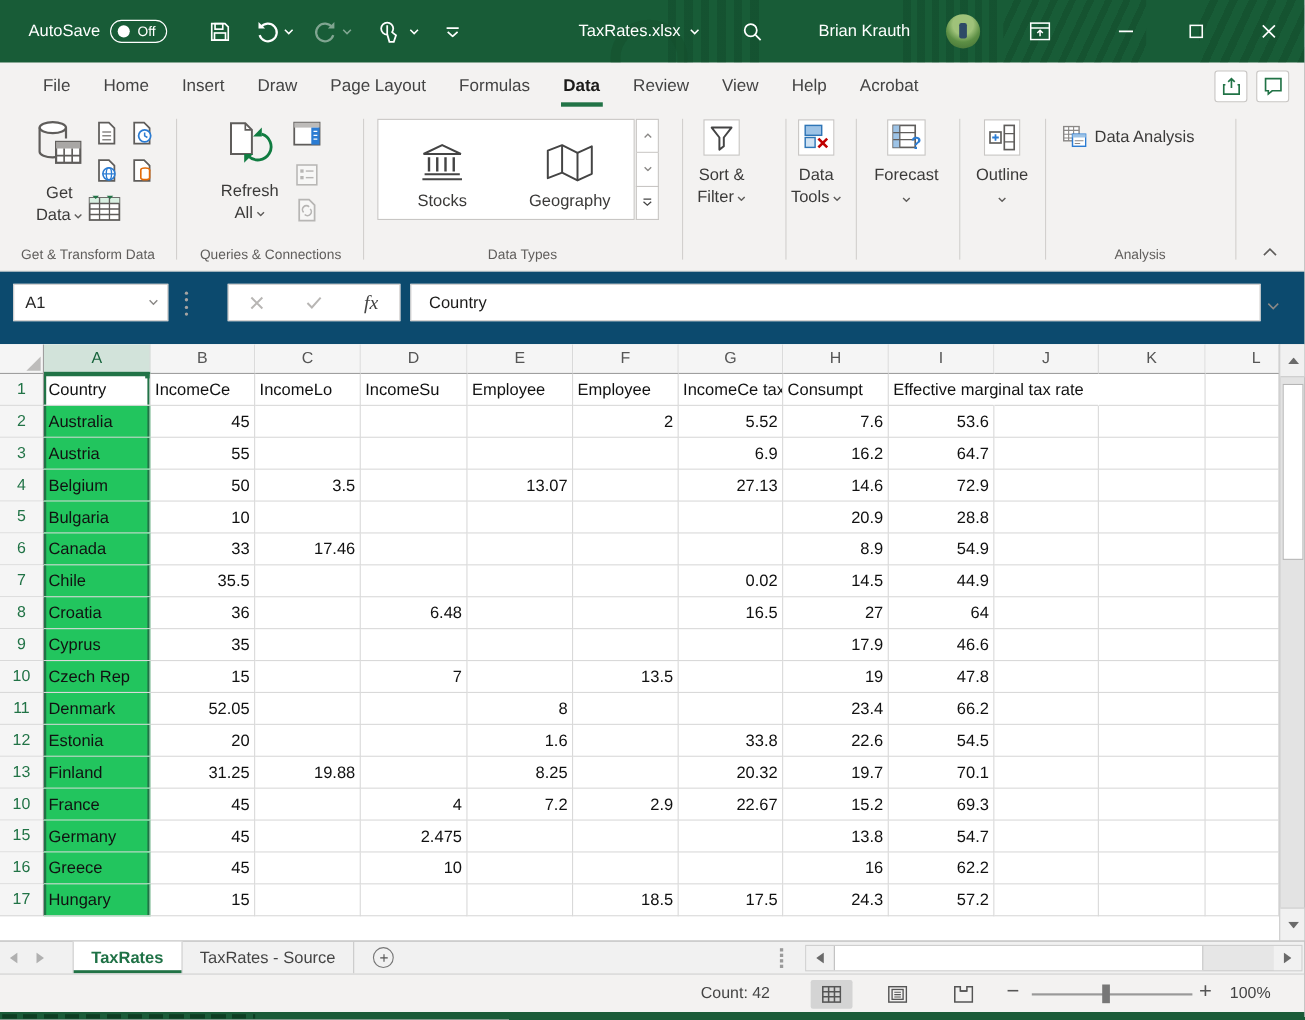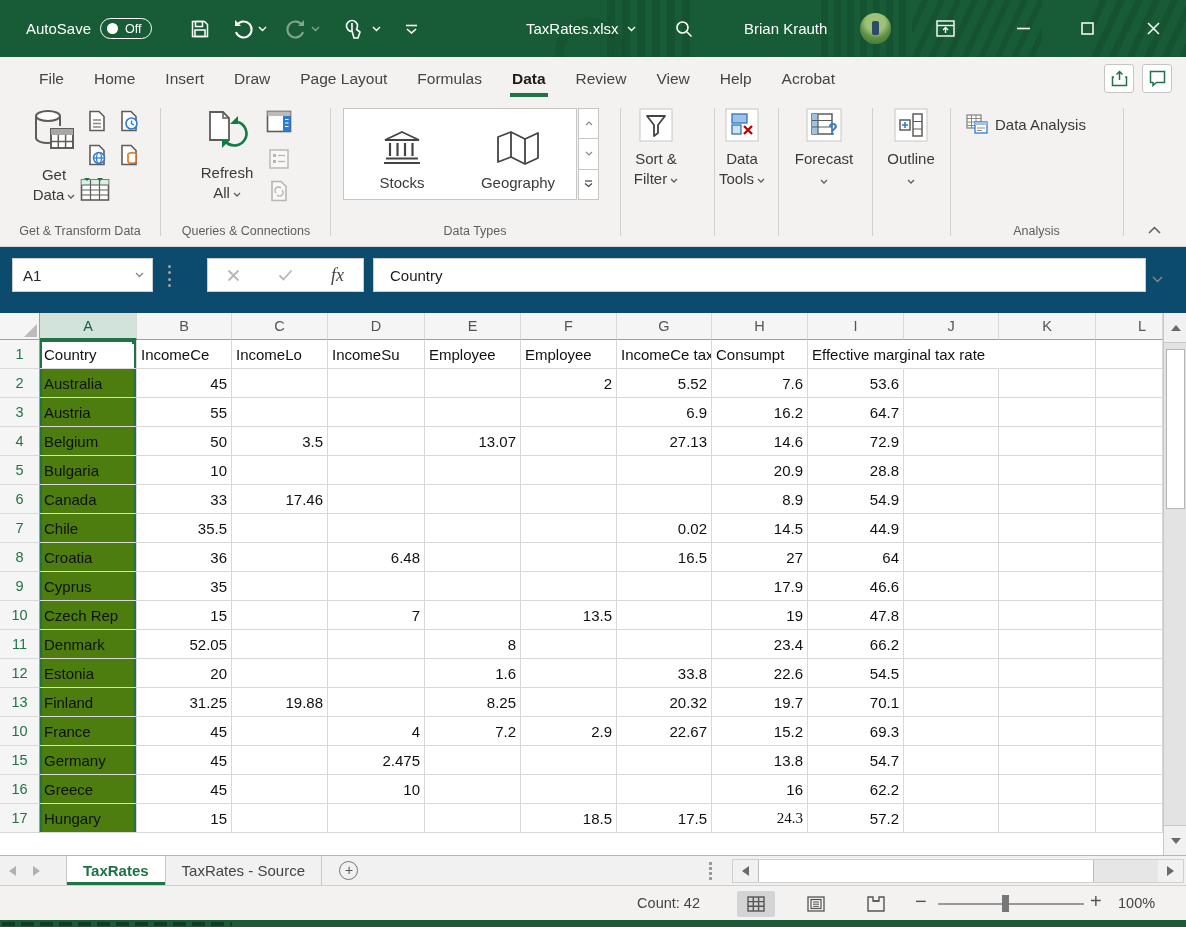--- a/index.html
+++ b/index.html
@@ -68,21 +68,21 @@
   .colhdr { display:flex; align-items:center; justify-content:center; background:#f5f5f5; color:#555;
             font-size:14.5px; border-right:1px solid #d9d9d9; border-bottom:1px solid #9f9f9f; }
   .colhdr.sel { background:#d2e3da; color:#17643c; border-bottom:2px solid #217346; }
   .colhdr.last { justify-content:flex-start; padding-left:42px; }
   .grow { display:flex; height:29px; }
   .rowhdr { display:flex; align-items:center; justify-content:center; background:#f5f5f5; color:#217346;
             font-size:14.5px; border-right:1px solid #9f9f9f; border-bottom:1px solid #d9d9d9; }
   .cell { position:relative; display:flex; align-items:center; padding:0 4px; font-size:15px; color:#111;
           border-right:1px solid #d9d9d9; border-bottom:1px solid #d9d9d9; overflow:hidden; white-space:nowrap; }
   .cell.num { justify-content:flex-end; }
-  .cell.colA { background:#4d7c0f; box-shadow:inset 2px 0 #217346, inset -2px 0 #217346; }
+  .cell.colA { background:#22c55e; box-shadow:inset 2px 0 #217346, inset -2px 0 #217346; }
   .cell.colA.active { background:#fff; box-shadow:inset 2px 0 #217346, inset -2px 0 #217346, inset 0 2px #217346; }
   .cell.colA.active::after { content:""; position:absolute; right:-2px; top:-2px; width:6px; height:6px; background:#217346; }
   .cell.ovf { overflow:visible; z-index:2; }
   .cell.nbr { border-right-color:transparent; }
 
   
   #vscroll { position:absolute; left:1163px; top:313px; width:23px; height:542px; background:#e3e3e3; border-left:1px solid #c8c8c8; }
   .vs-btn { position:absolute; left:0; width:23px; height:30px; background:#f1f1f1; display:flex; align-items:center; justify-content:center; }
   #vs-thumb { position:absolute; left:2px; top:36px; width:19px; height:160px; background:#fff; border:1px solid #b5b5b5; }
 
@@ -756,21 +756,21 @@
       </div>
       <div class="grow">
         <div class="rowhdr" style="width: 40px;">17</div>
         <div class="cell colA" style="width: 97px;">Hungary</div>
         <div class="cell num" style="width: 95px;">15</div>
         <div class="cell" style="width: 96px;"></div>
         <div class="cell" style="width: 97px;"></div>
         <div class="cell" style="width: 96px;"></div>
         <div class="cell num" style="width: 96px;">18.5</div>
         <div class="cell num" style="width: 95px;">17.5</div>
-        <div class="cell num" style="width: 96px; font-family: Liberation Serif, serif;">24.3</div>
+        <div class="cell num" style="width: 96px;">24.3</div>
         <div class="cell num" style="width: 96px;">57.2</div>
         <div class="cell" style="width: 95px;"></div>
         <div class="cell" style="width: 97px;"></div>
         <div class="cell" style="width: 67px;"></div>
       </div>
     </div>
 
   <div id="vscroll">
     <div class="vs-btn" style="top:0; border-bottom:1px solid #c8c8c8;">
       <svg width="10" height="6" viewBox="0 0 10 6">

